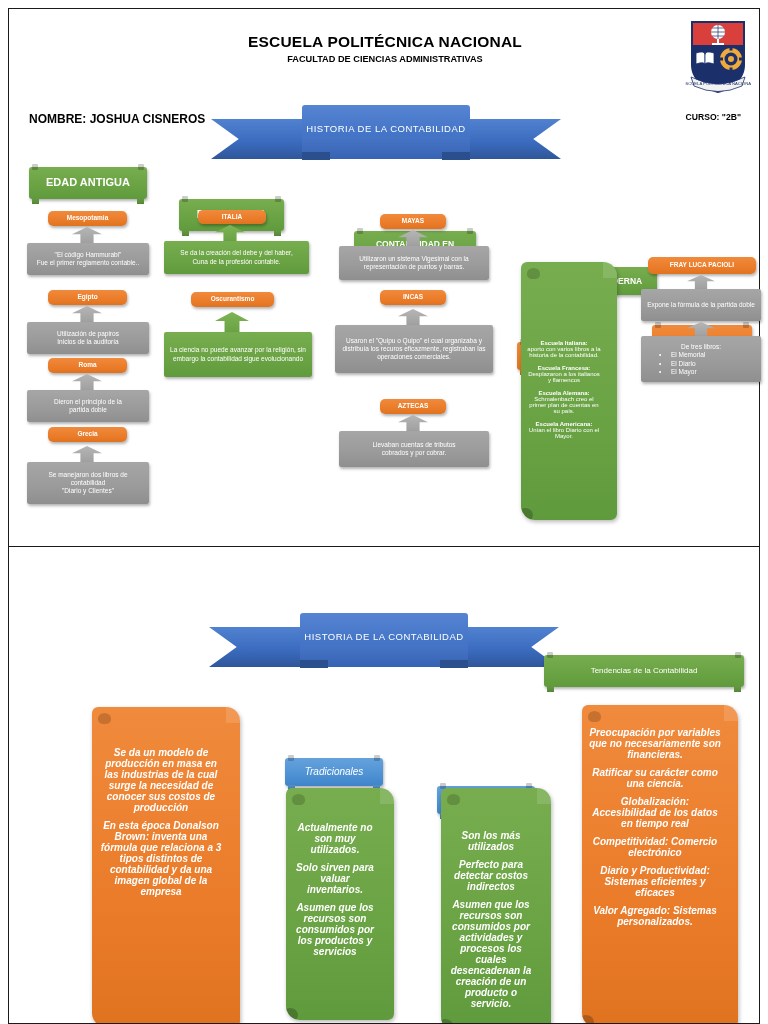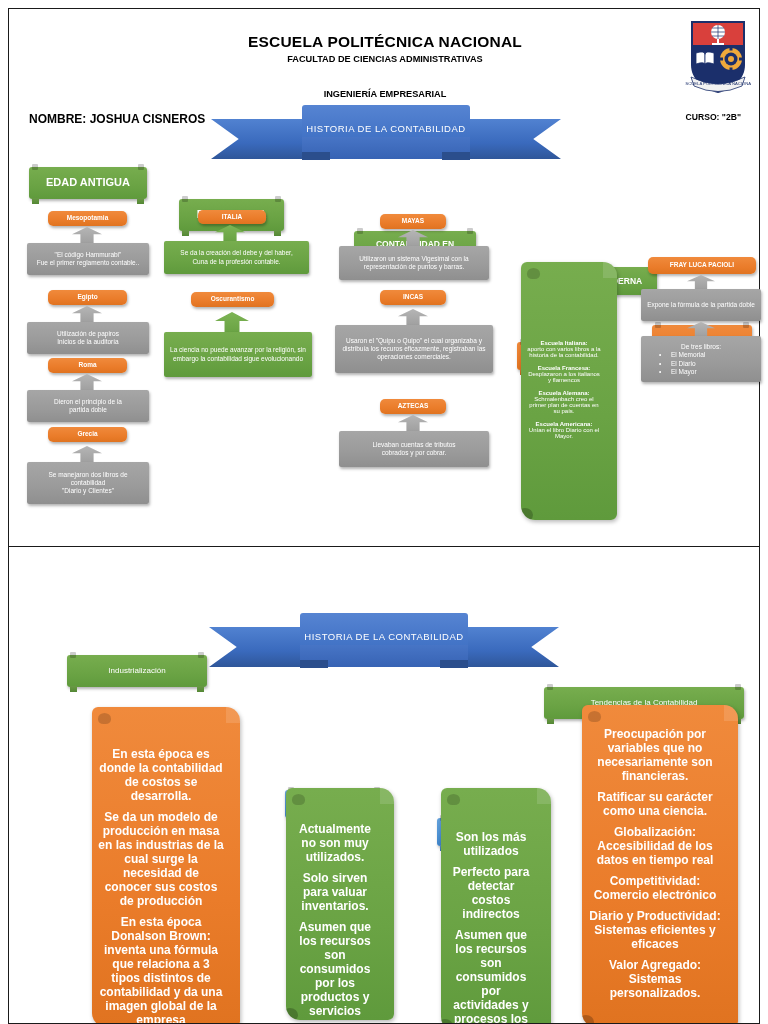--- a/index.html
+++ b/index.html
@@ -139,40 +139,39 @@
   }
   .scroll .sc-body {
     position: absolute; left: 6px; right: 16px; top: 14px; bottom: 10px;
     display: flex; flex-direction: column; justify-content: flex-start;
     text-align: center;
   }
   .scroll p { margin: 0 0 7px 0; }
 
   .t6   { font-size: 6.0px; }
   .t65  { font-size: 6.5px; }
-  .t75  { font-size: 12px; }
+  .t75  { font-size: 10px; font-style: italic; }
   .t8   { font-size: 8.0px; }
   .t85  { font-size: 8.5px; }
   .t9   { font-size: 11px; }
   .b    { font-weight: bold; }
 
   ul.libros { list-style: none; text-align: left; padding-left: 26px; }
   ul.libros li { position: relative; }
   ul.libros li::before {
     content:'\2022'; position:absolute; left:-12px; top:0;
   }
 </style>
 </head>
 <body>
 
 <div class="page" id="page-1">
 
   <div class="hdr-title">ESCUELA POLITÉCNICA NACIONAL</div>
   <div class="hdr-sub1">FACULTAD DE CIENCIAS ADMINISTRATIVAS</div>
-  <div class="hdr-sub2">INGENIERÍA EMPRESARIAL</div>
   <div class="hdr-name">NOMBRE: JOSHUA CISNEROS</div>
   <div class="hdr-curso">CURSO: "2B"</div>
 
   <div class="logo">
     <svg viewBox="0 0 66 80" width="66" height="80">
       <path d="M6 4 h54 v44 c0 14 -12 24 -27 28 C18 72 6 62 6 48 Z" fill="#1b2f6b"></path>
       <path d="M8 6 h50 v22 h-50 Z" fill="#d9403c"></path>
       <g fill="#fff">
         <ellipse cx="33" cy="15" rx="7" ry="7"></ellipse>
         <rect x="32" y="21" width="2" height="6"></rect>
@@ -381,36 +380,30 @@
   <div class="ribbon" id="ribbon2">
     <div class="rb-left"></div>
     <div class="rb-right"></div>
     <div class="rb-band"></div>
     <div class="rb-center"></div>
     <div class="rb-fold-l"></div>
     <div class="rb-fold-r"></div>
     <div class="rb-text">HISTORIA DE LA CONTABILIDAD</div>
   </div>
 
-  <div class="node green banner" style="left:58px; top:108px; width:140px; height:32px;">
-    <span class="tab-l"></span>
-      <span class="tab-r"></span>
-    <div class="inner t8">Industrialización</div>
-  </div>
   <div class="node green banner" style="left:535px; top:108px; width:200px; height:32px;">
     <span class="tab-l"></span>
       <span class="tab-r"></span>
     <div class="inner t8">Tendencias de la Contabilidad</div>
   </div>
 
   <div class="scroll orange" style="left:83px; top:160px; width:148px; height:320px;">
     <div class="curl-tl"></div>
     <div class="lip-tr"></div>
     <div class="sc-body" style="top:40px;">
-      <p class="t75 b">En esta época es donde la contabilidad de costos se desarrolla.</p>
       <p class="t75 b">Se da un modelo de producción en masa en las industrias de la cual surge la necesidad de conocer sus costos de producción</p>
       <p class="t75 b">En esta época Donalson Brown: inventa una fórmula que relaciona a 3 tipos distintos de contabilidad y da una imagen global de la empresa</p>
     </div>
   </div>
 
   <div class="node blue banner" style="left:276px; top:179px; width:98px; height:28px;">
     <span class="tab-l"></span>
       <span class="tab-r"></span>
     <div class="inner t75">Tradicionales</div>
   </div>

